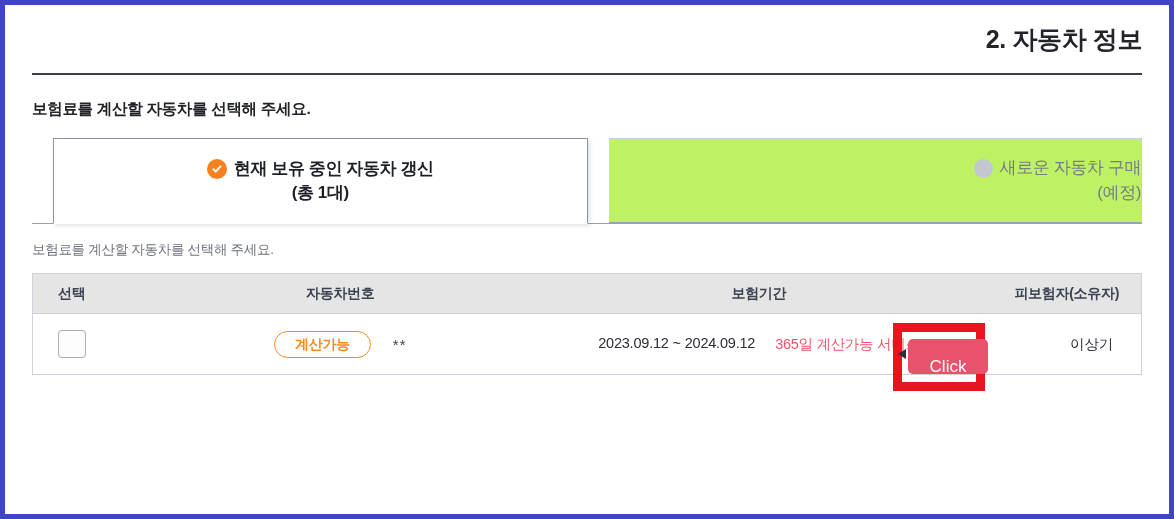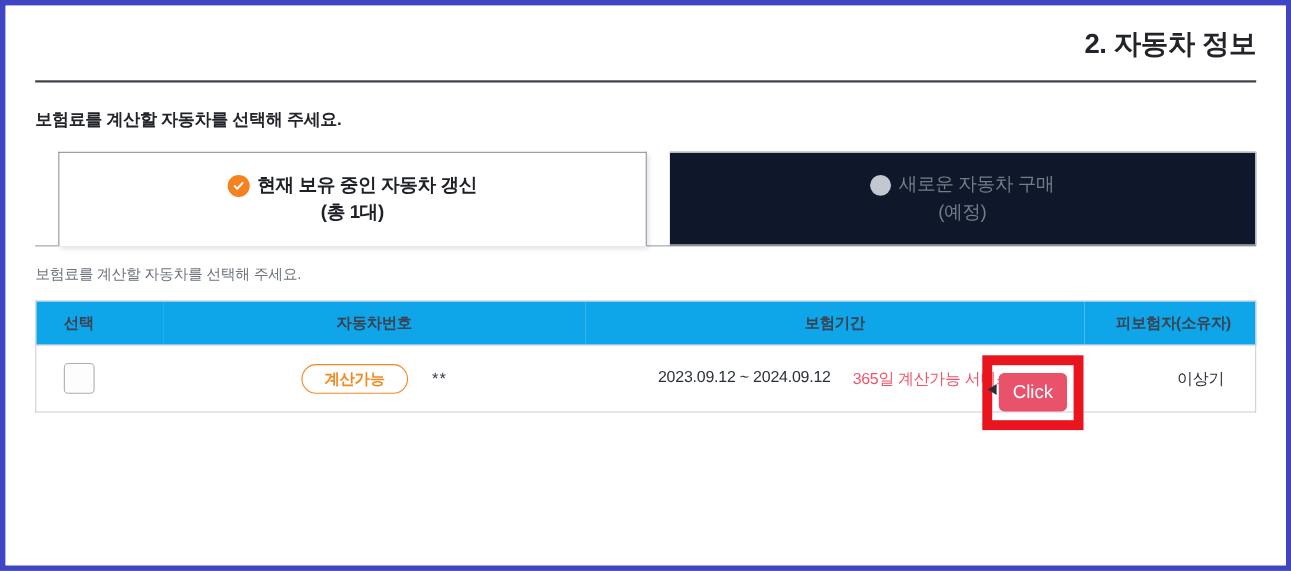--- a/index.html
+++ b/index.html
@@ -85,26 +85,27 @@
     display: flex;
     align-items: center;
     gap: 7px;
     white-space: nowrap;
   }
   .tab .tab-line2 {
     white-space: nowrap;
   }
 
   .tab.inactive {
-    background: #0f172a;
+    background: #bef264;
     color: #757c88;
     border-top: 1px solid #c7ccd6;
     border-bottom: 1px solid #9aa0ac;
     border-right: 1px solid #c7ccd6;
     font-weight: 400;
+    align-items: flex-end;
   }
   .tab.inactive:last-child { border-right: 1px solid #c7ccd6; }
 
   .tab.active {
     background: #ffffff;
     color: #1d2026;
     font-weight: 700;
     border: 1px solid #8d94a1;
     border-bottom: 1px solid #ffffff;
     margin-bottom: -1px;
@@ -142,21 +143,21 @@
 
   
   .car-table {
     margin-top: 14px;
     width: 100%;
     border-collapse: collapse;
     border: 1px solid #cdd2da;
     table-layout: fixed;
   }
   .car-table thead th {
-    background: #0ea5e9;
+    background: #e5e5e5;
     border-bottom: 1px solid #cdd2da;
     height: 39px;
     font-size: 14px;
     font-weight: 700;
     color: #3b4250;
     letter-spacing: -0.3px;
     padding: 0;
   }
   .car-table tbody td {
     height: 60px;
@@ -234,33 +235,33 @@
     border: 9px solid #e8141e;
     box-sizing: border-box;
     z-index: 20;
     background: transparent;
     pointer-events: none;
   }
   .click-btn {
     position: absolute;
     left: 903px;
     top: 334px;
-    width: 62px;
+    width: 80px;
     height: 35px;
     background: #e8526b;
     color: #ffffff;
     border: none;
     border-radius: 5px;
     font-family: "Liberation Sans", sans-serif;
     font-size: 17px;
     line-height: 35px;
     text-align: center;
     z-index: 25;
     cursor: pointer;
-    padding: 0;
+    padding: 10px;
   }
   .cursor-mark {
     position: absolute;
     left: 893px;
     top: 344px;
     width: 0;
     height: 0;
     border-top: 5px solid transparent;
     border-bottom: 5px solid transparent;
     border-right: 8px solid #2b2f38;

